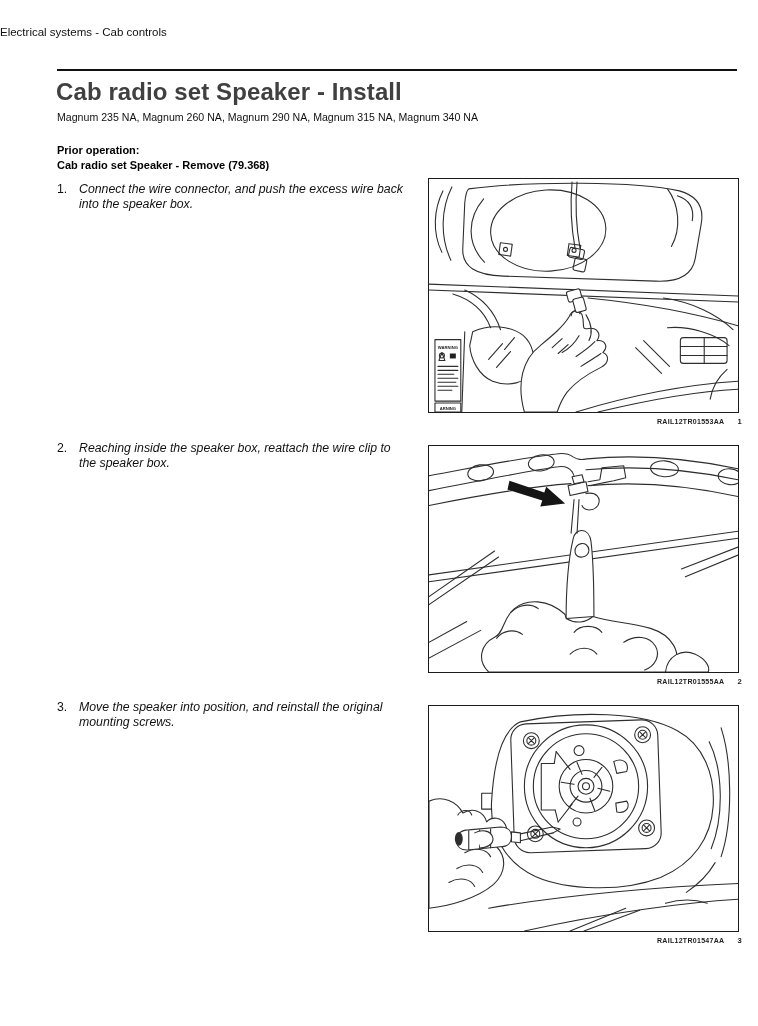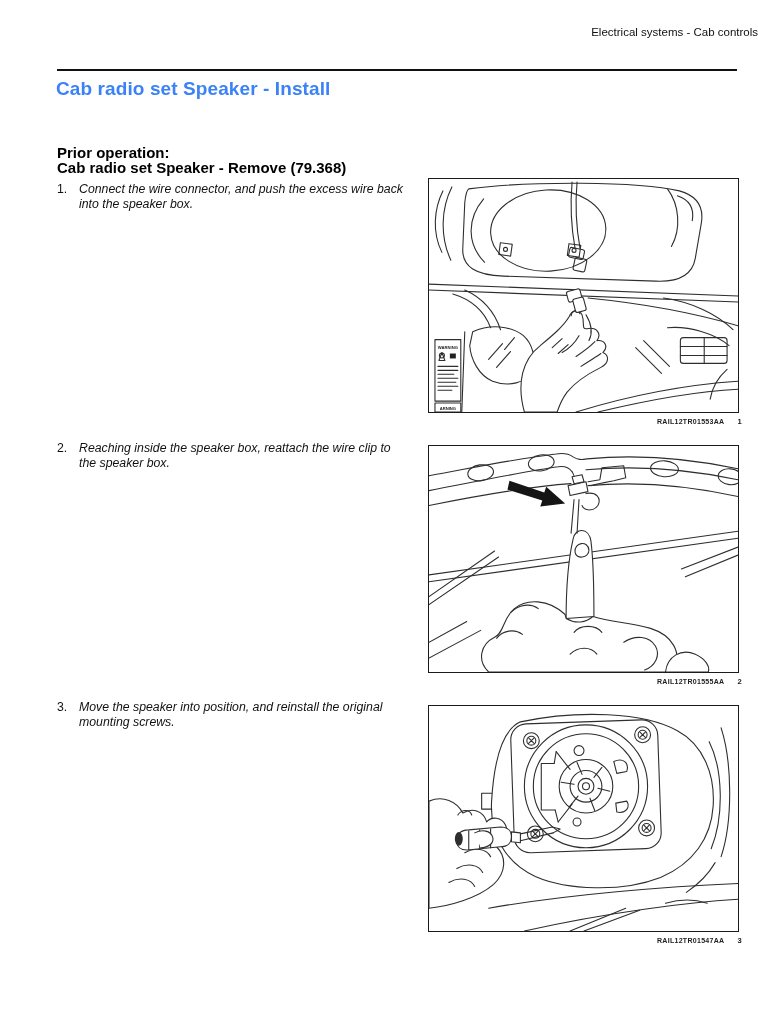--- a/index.html
+++ b/index.html
@@ -1,22 +1,22 @@
 <!DOCTYPE html>
 <html><head>
 <meta charset="utf-8">
 <style>
   html,body{margin:0;padding:0;background:#fff;}
   .page{position:relative;width:758px;height:1026px;background:#fff;overflow:hidden;
         font-family:"Liberation Sans",sans-serif;color:#1a1a1a;}
-  .header{position:absolute;top:26px;left:0;width:758px;text-align:right;font-size:11.5px;color:#111;}
+  .header{position:absolute;top:26px;left:0;width:758px;text-align:left;font-size:11.5px;color:#111;}
   .rule{position:absolute;left:57px;top:69px;width:680px;height:2.4px;background:#111;}
-  .title{position:absolute;left:56px;top:78px;margin:0;font-size:19px;font-weight:bold;color:#3b82f6;letter-spacing:0.1px;}
+  .title{position:absolute;left:56px;top:78px;margin:0;font-size:24px;font-weight:bold;color:#404040;letter-spacing:0.1px;}
   .models{position:absolute;left:57px;top:111px;font-size:10.6px;color:#111;}
-  .prior{position:absolute;left:57px;font-size:15px;font-weight:bold;color:#000;}
+  .prior{position:absolute;left:57px;font-size:11px;font-weight:bold;color:#000;}
   .prior.lab{top:144px}
   .prior.ref{top:159px}
   .step{position:absolute;left:57px;display:flex;font-size:12.3px;line-height:15.4px;color:#111;}
   .step .num{width:22px;flex:none;}
   .step .txt{width:330px;font-style:italic;}
   .s1{top:182px}.s2{top:441px}.s3{top:700px}
   .figure{position:absolute;left:428px;width:311px;background:#fff;border:1.4px solid #1b1b1b;box-sizing:border-box;}
   .f1{top:178px;height:235px}
   .f2{top:445px;height:228px}
   .f3{top:705px;height:227px}
@@ -29,20 +29,21 @@
   .tiny{font-family:"Liberation Sans",sans-serif;font-size:4.2px;font-weight:bold;fill:#222;stroke:none;}
 </style>
 </head>
 <body>
 
 <div class="page">
 
   <div class="header">Electrical systems - Cab controls</div>
   <div class="rule"></div>
   <h1 class="title">Cab radio set Speaker - Install</h1>
+  <div class="models">Magnum 235 NA, Magnum 260 NA, Magnum 290 NA, Magnum 315 NA, Magnum 340 NA</div>
   <div class="prior lab">Prior operation:</div>
   <div class="prior ref">Cab radio set Speaker - Remove (79.368)</div>
 
   <div class="step s1">
     <span class="num">1.</span>
     <span class="txt">Connect the wire connector, and push the excess wire back into the speaker box.</span>
   </div>
 
   <div class="figure f1">
     <svg viewBox="0 0 311 235" preserveAspectRatio="none">

